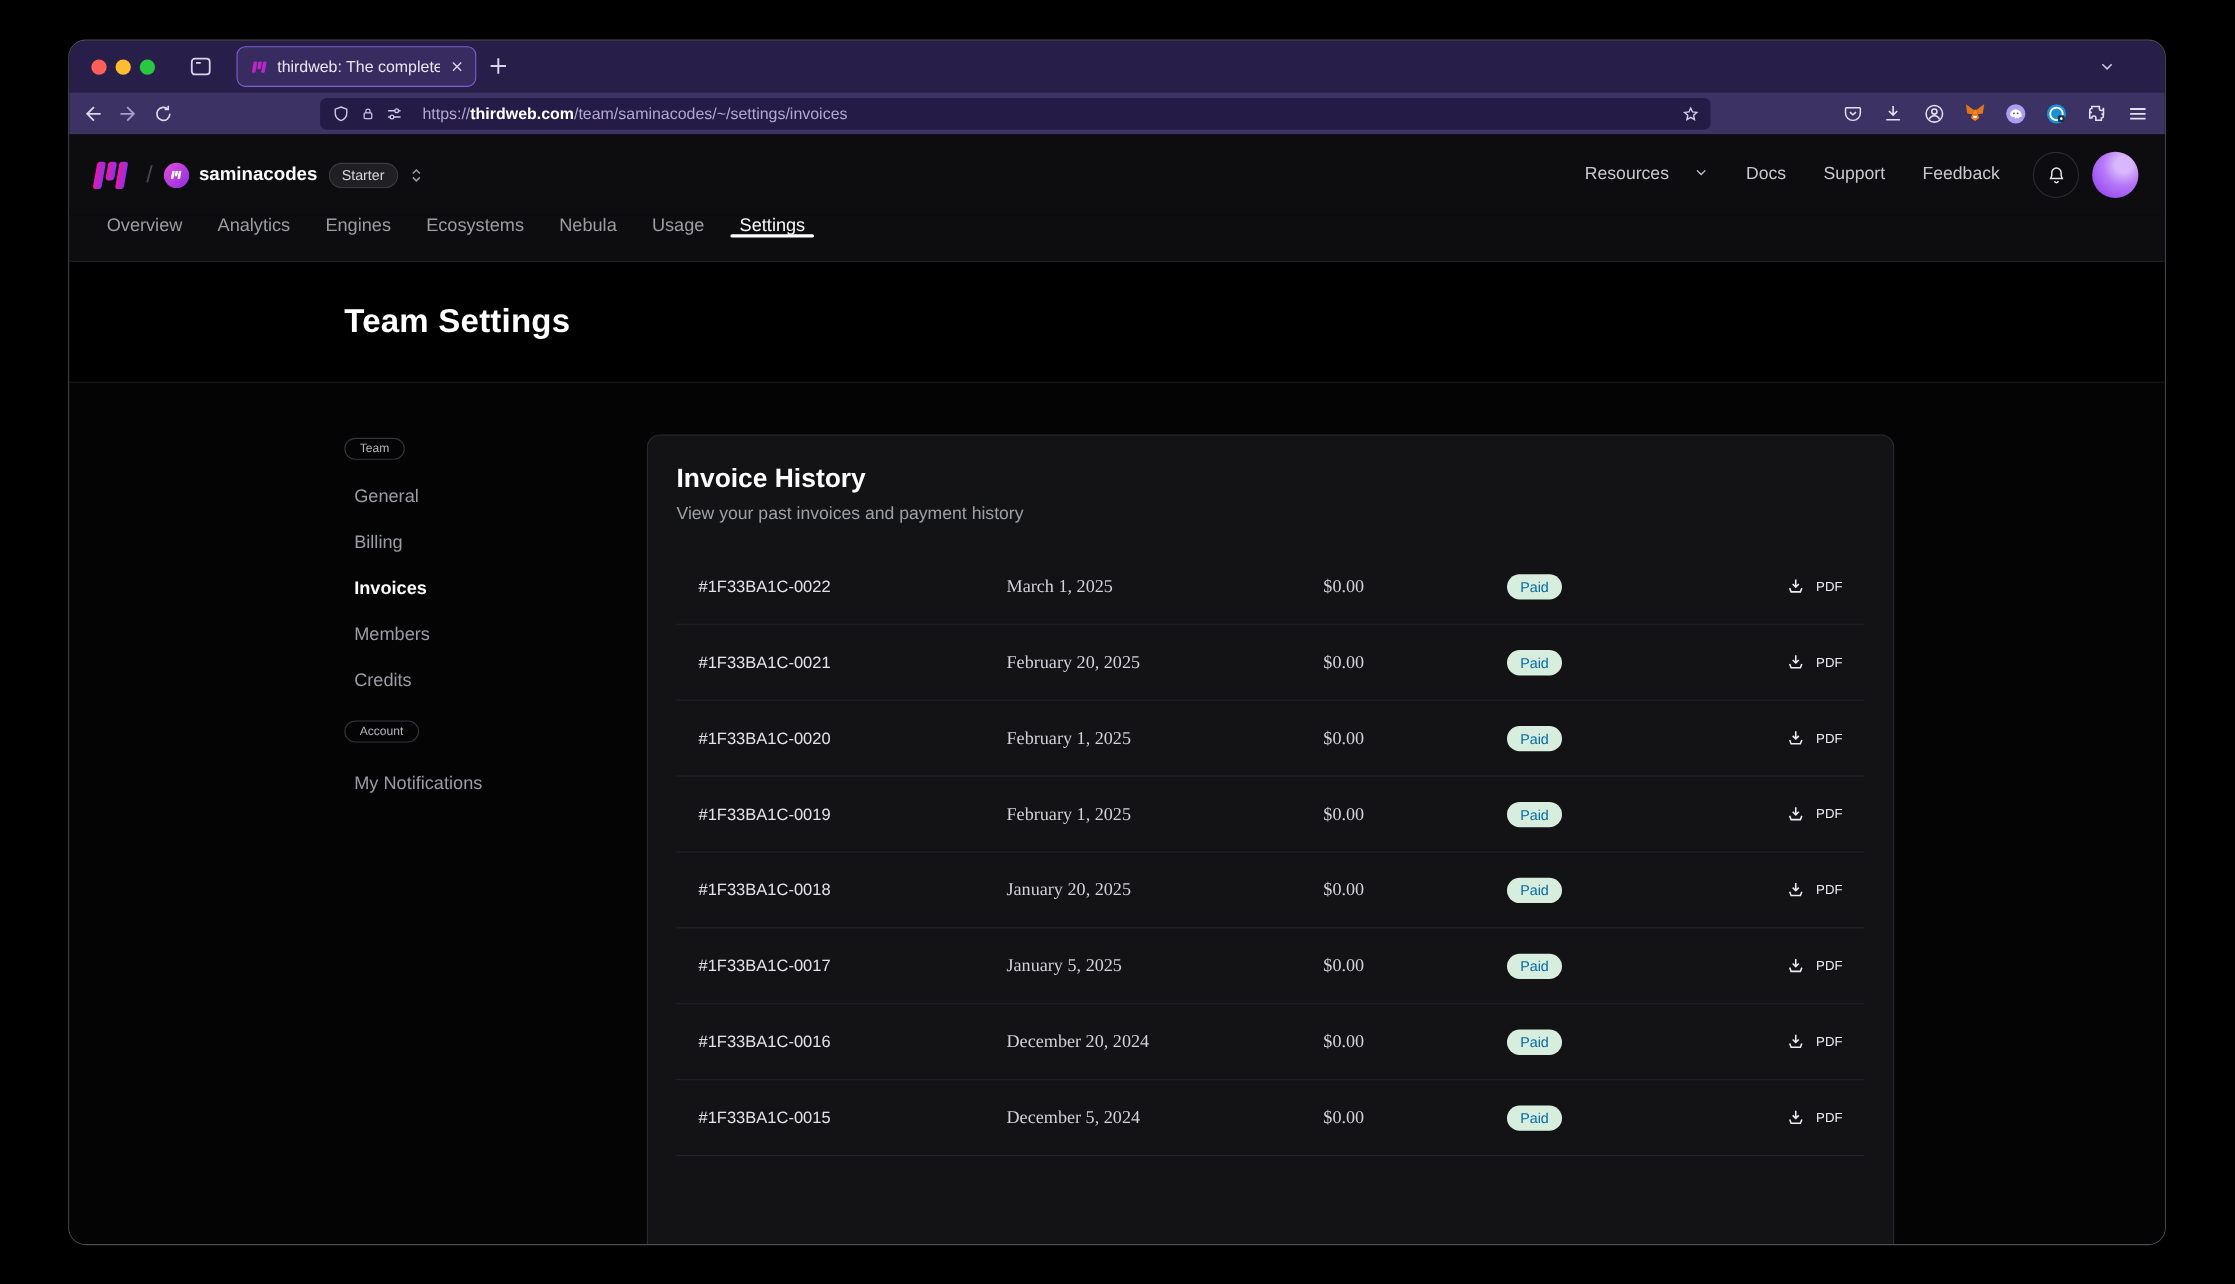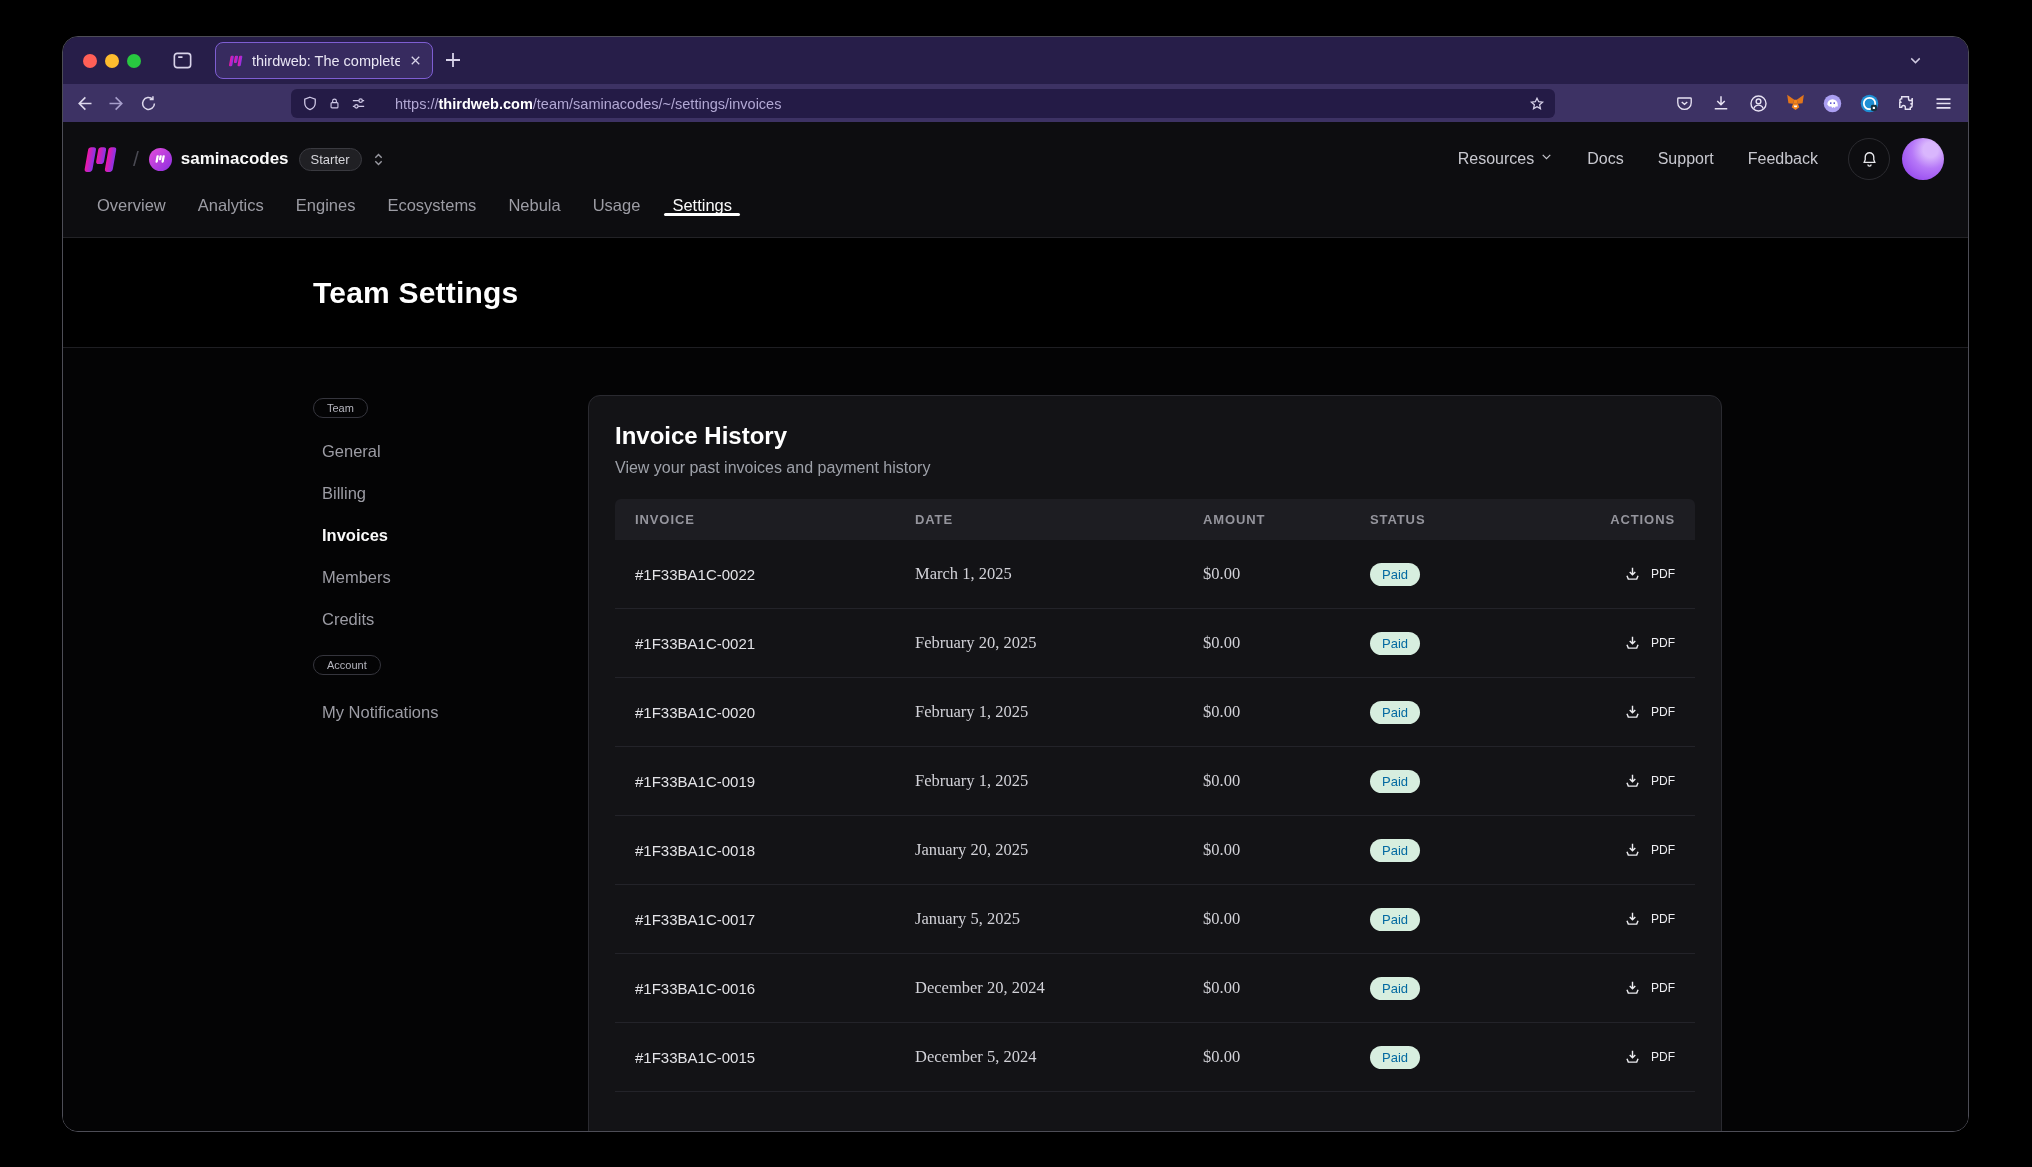--- a/index.html
+++ b/index.html
@@ -23,38 +23,38 @@
   .tab-close { width:15px; height:15px; color:#d9d4ea; flex:0 0 auto; }
   .newtab { position:absolute; left:378px; top:11px; width:24px; height:24px; color:#d9d4ea; }
   .tab-chevron { position:absolute; right:44px; top:15px; width:17px; height:17px; color:#cfc9e0; }
 
   .toolbar { flex:0 0 38px; background:#3d3264; position:relative; display:flex; align-items:center; padding-left:8px; }
   .navbtn { width:26px; height:26px; display:flex; align-items:center; justify-content:center; color:#ddd8ec; margin-right:6px; }
   .navbtn.fwd { color:#a79ecb; }
   .urlbar { position:absolute; left:228px; top:5px; width:1264px; height:29px; border-radius:6px;
             background:#241b46; display:flex; align-items:center; padding:0 34px 0 10px; gap:8px; }
   .urlicon { width:18px; height:18px; color:#cfc8e6; flex:0 0 auto; }
-  .urltext { font-size:14.5px; color:#b2a8d4; white-space:nowrap; overflow:hidden; margin-left:20px; }
+  .urltext { font-size:14.5px; color:#b2a8d4; white-space:nowrap; overflow:hidden; margin-left:9px; }
   .urltext b { color:#ffffff; font-weight:700; }
   .url-star { position:absolute; right:9px; top:5.5px; width:18px; height:18px; color:#d6d0e8; }
   .tb-right { position:absolute; right:12px; top:6px; display:flex; gap:11px; }
   .tbicon { width:26px; height:26px; display:flex; align-items:center; justify-content:center; color:#e6e1f2; }
 
   
   .page { flex:1; display:flex; flex-direction:column; background:#08080a; min-height:0; }
   .site-header { flex:0 0 74px; background:#0d0d10; display:flex; align-items:center; padding:0 24px 0 16px; }
   .crumb-sep { color:#4a4a53; font-size:21px; margin:0 10px 0 12px; font-weight:300; }
   .team-avatar { width:23px; height:23px; border-radius:50%;
                  background:linear-gradient(135deg,#e54ddb,#8b2fe0); display:flex; align-items:center; justify-content:center; margin-right:9px; }
   .team-name { font-size:17px; font-weight:700; color:#fafafa; }
   .plan-badge { margin-left:10px; background:#202024; border:1px solid #3a3a40; color:#d6d6db;
                 border-radius:999px; font-size:13px; padding:3px 11px; }
   .switcher { width:17px; height:17px; color:#9a9aa2; margin-left:8px; }
   .top-links { margin-left:auto; display:flex; align-items:center; gap:34px; font-size:16px; color:#c8c8cf; }
-  .top-link { display:flex; align-items:flex-start; gap:6px; cursor:pointer; }
+  .top-link { display:flex; align-items:flex-start; gap:23px; cursor:pointer; }
   .chev-sm { width:13px; height:13px; color:#c8c8cf; }
   .bell-wrap { width:42px; height:42px; border-radius:50%; border:1px solid #2b2b30; display:flex;
                align-items:center; justify-content:center; margin-left:30px; color:#e8e8ec; }
   .user-avatar { width:42px; height:42px; border-radius:50%; margin-left:12px;
                  background:radial-gradient(circle at 68% 28%, #d9b6fd 0 18%, #b678f8 45%, #9a4ef0 80%); }
 
   .site-nav { flex:0 0 42px; background:#0d0d10; border-bottom:1px solid #222226; display:flex;
               align-items:flex-start; padding-left:26px; position:relative; }
   .nav-item { position:relative; display:flex; align-items:center; padding:0 8px; margin-right:16px;
               font-size:16.5px; color:#9c9ca4; cursor:pointer; }
@@ -332,27 +332,20 @@
           <div class="side-list" style="margin-top:16px">
             <div class="side-item">My Notifications</div>
           </div>
         </div>
 
         <div class="card">
           <div class="card-title">Invoice History</div>
           <div class="card-sub">View your past invoices and payment history</div>
 
           <div class="tbl">
-            <div class="thead">
-              <div>INVOICE</div>
-              <div>DATE</div>
-              <div>AMOUNT</div>
-              <div>STATUS</div>
-              <div class="th-actions">ACTIONS</div>
-            </div>
 
             <div class="trow">
               <div class="c-invoice">#1F33BA1C-0022</div>
               <div class="c-date">March 1, 2025</div>
               <div class="c-amount">$0.00</div>
               <div><span class="paid-badge">Paid</span></div>
               <div class="c-action">
                   <span class="dl-ic">
                     <svg viewBox="0 0 24 24" fill="none" stroke="currentColor" stroke-width="1.8">
                       <path d="M12 3.5v8.5m-3.5-3.2L12 12.3l3.5-3.5"></path>

